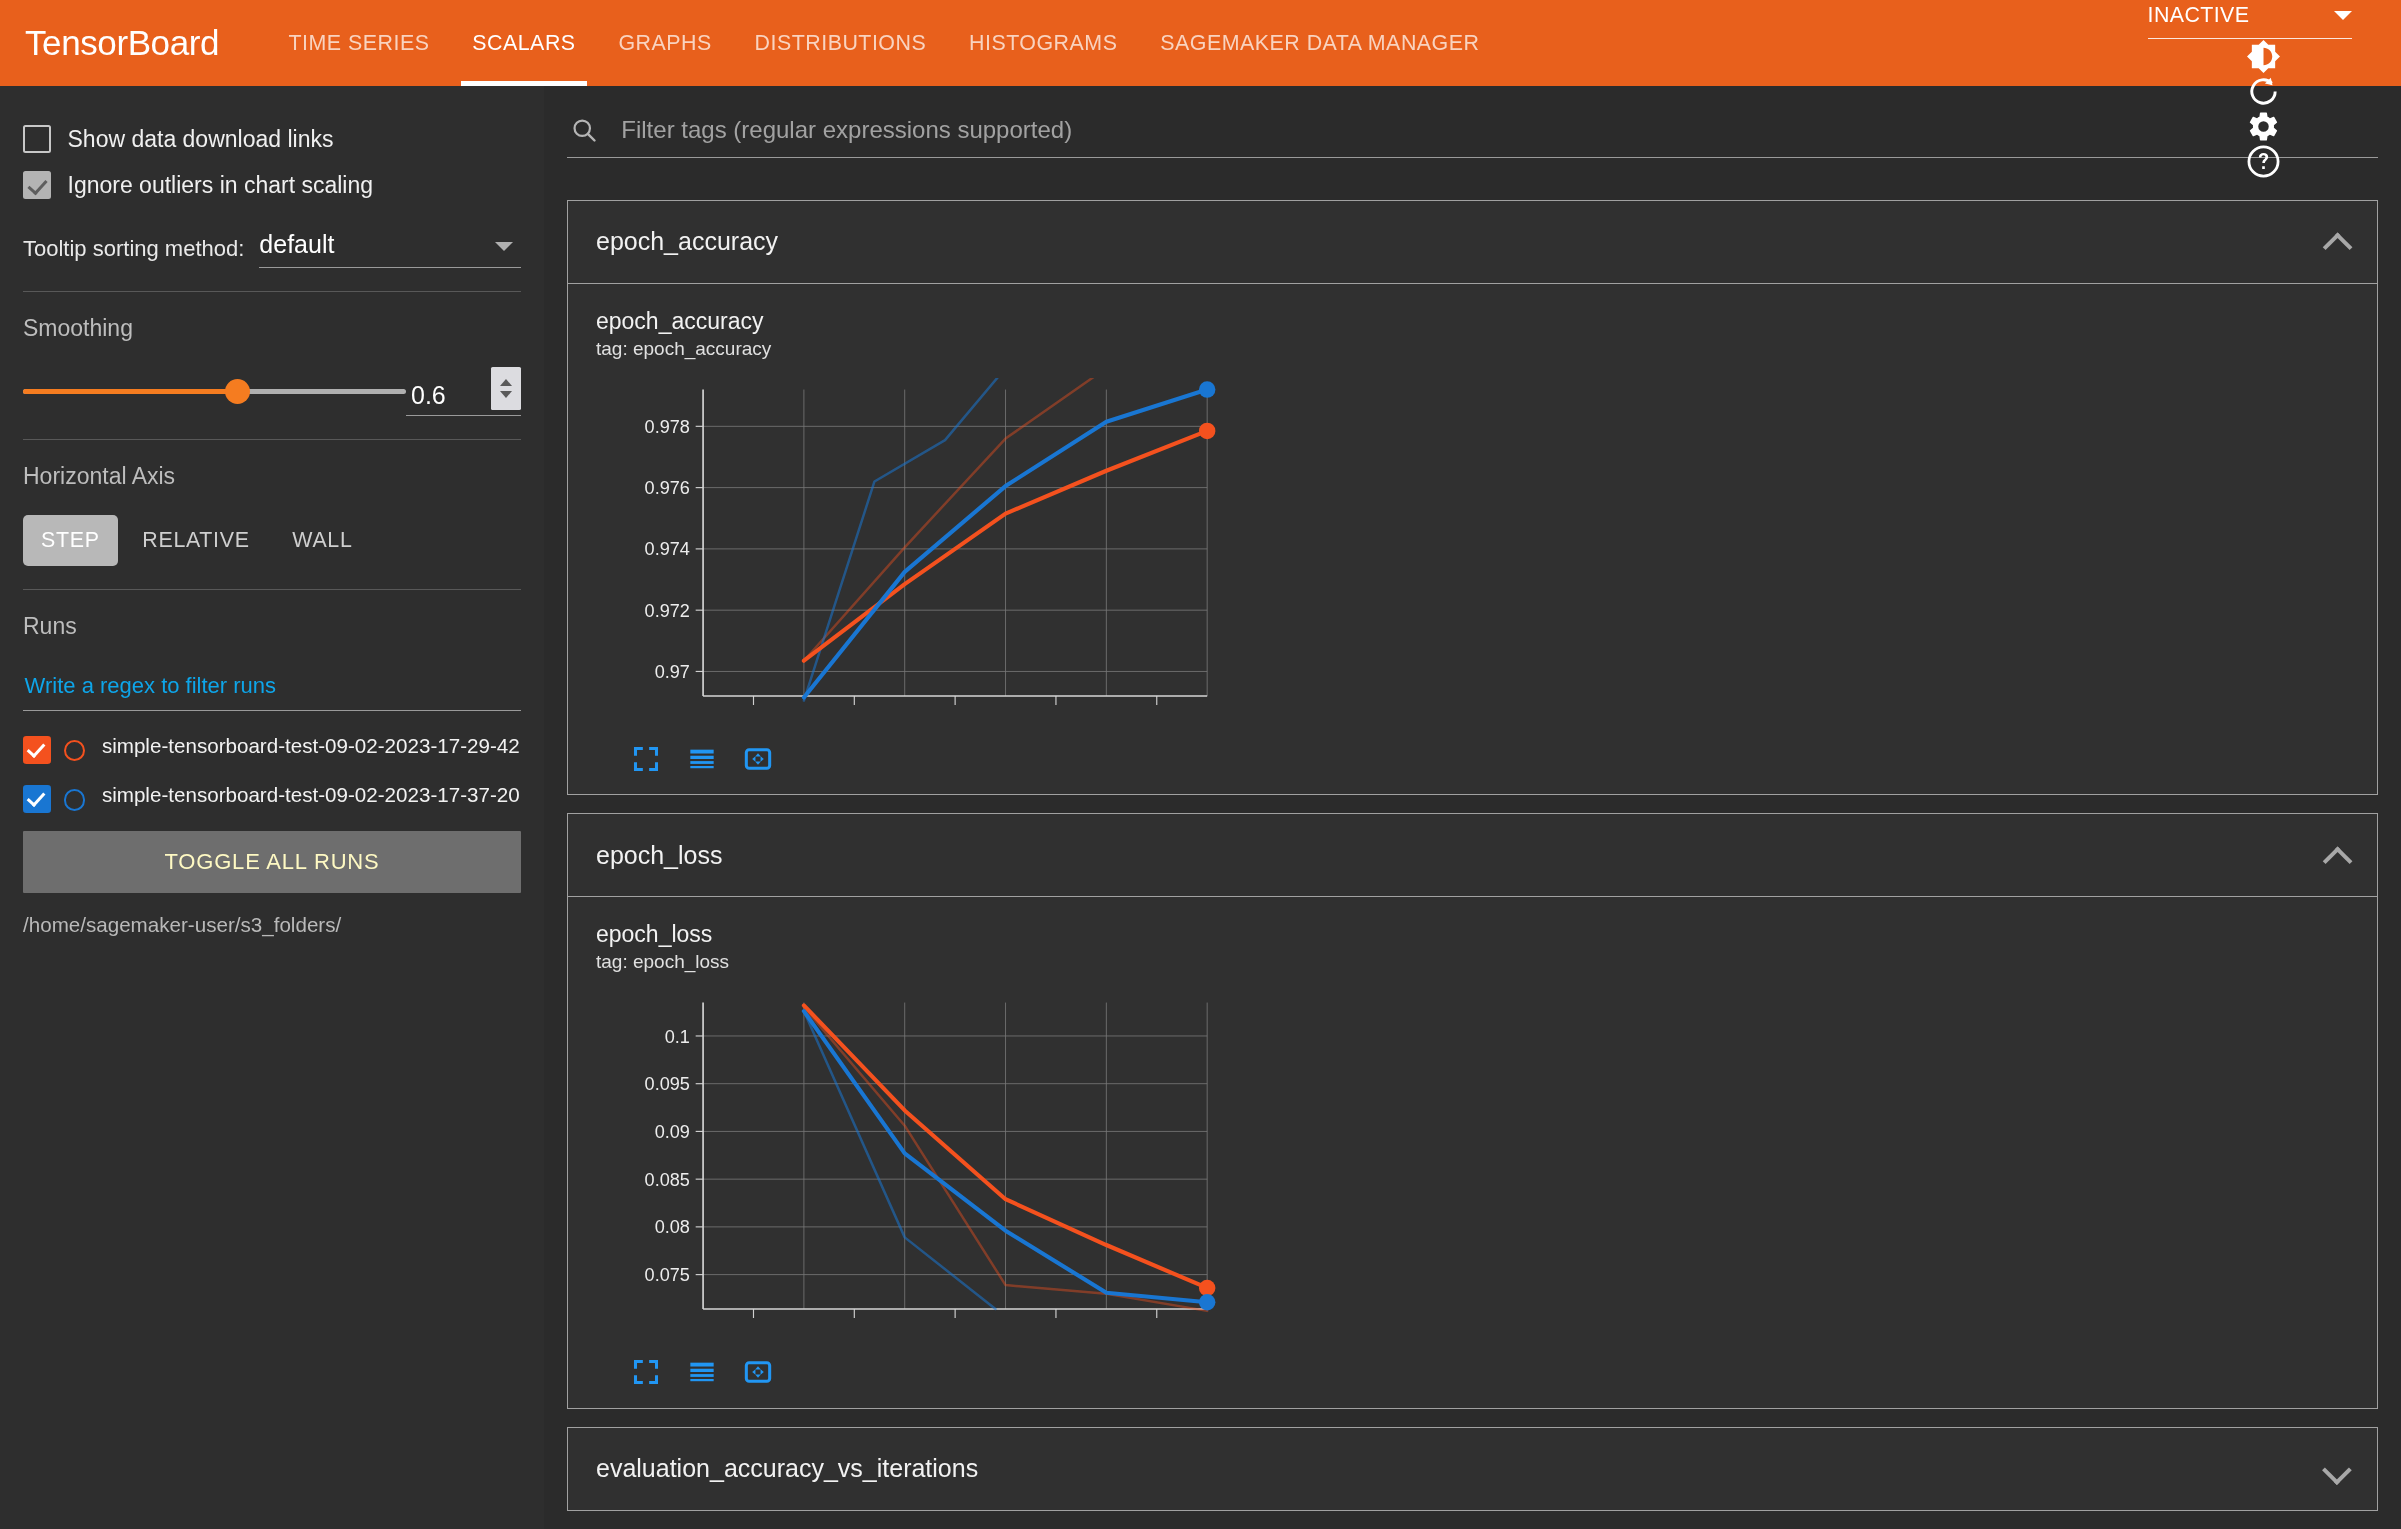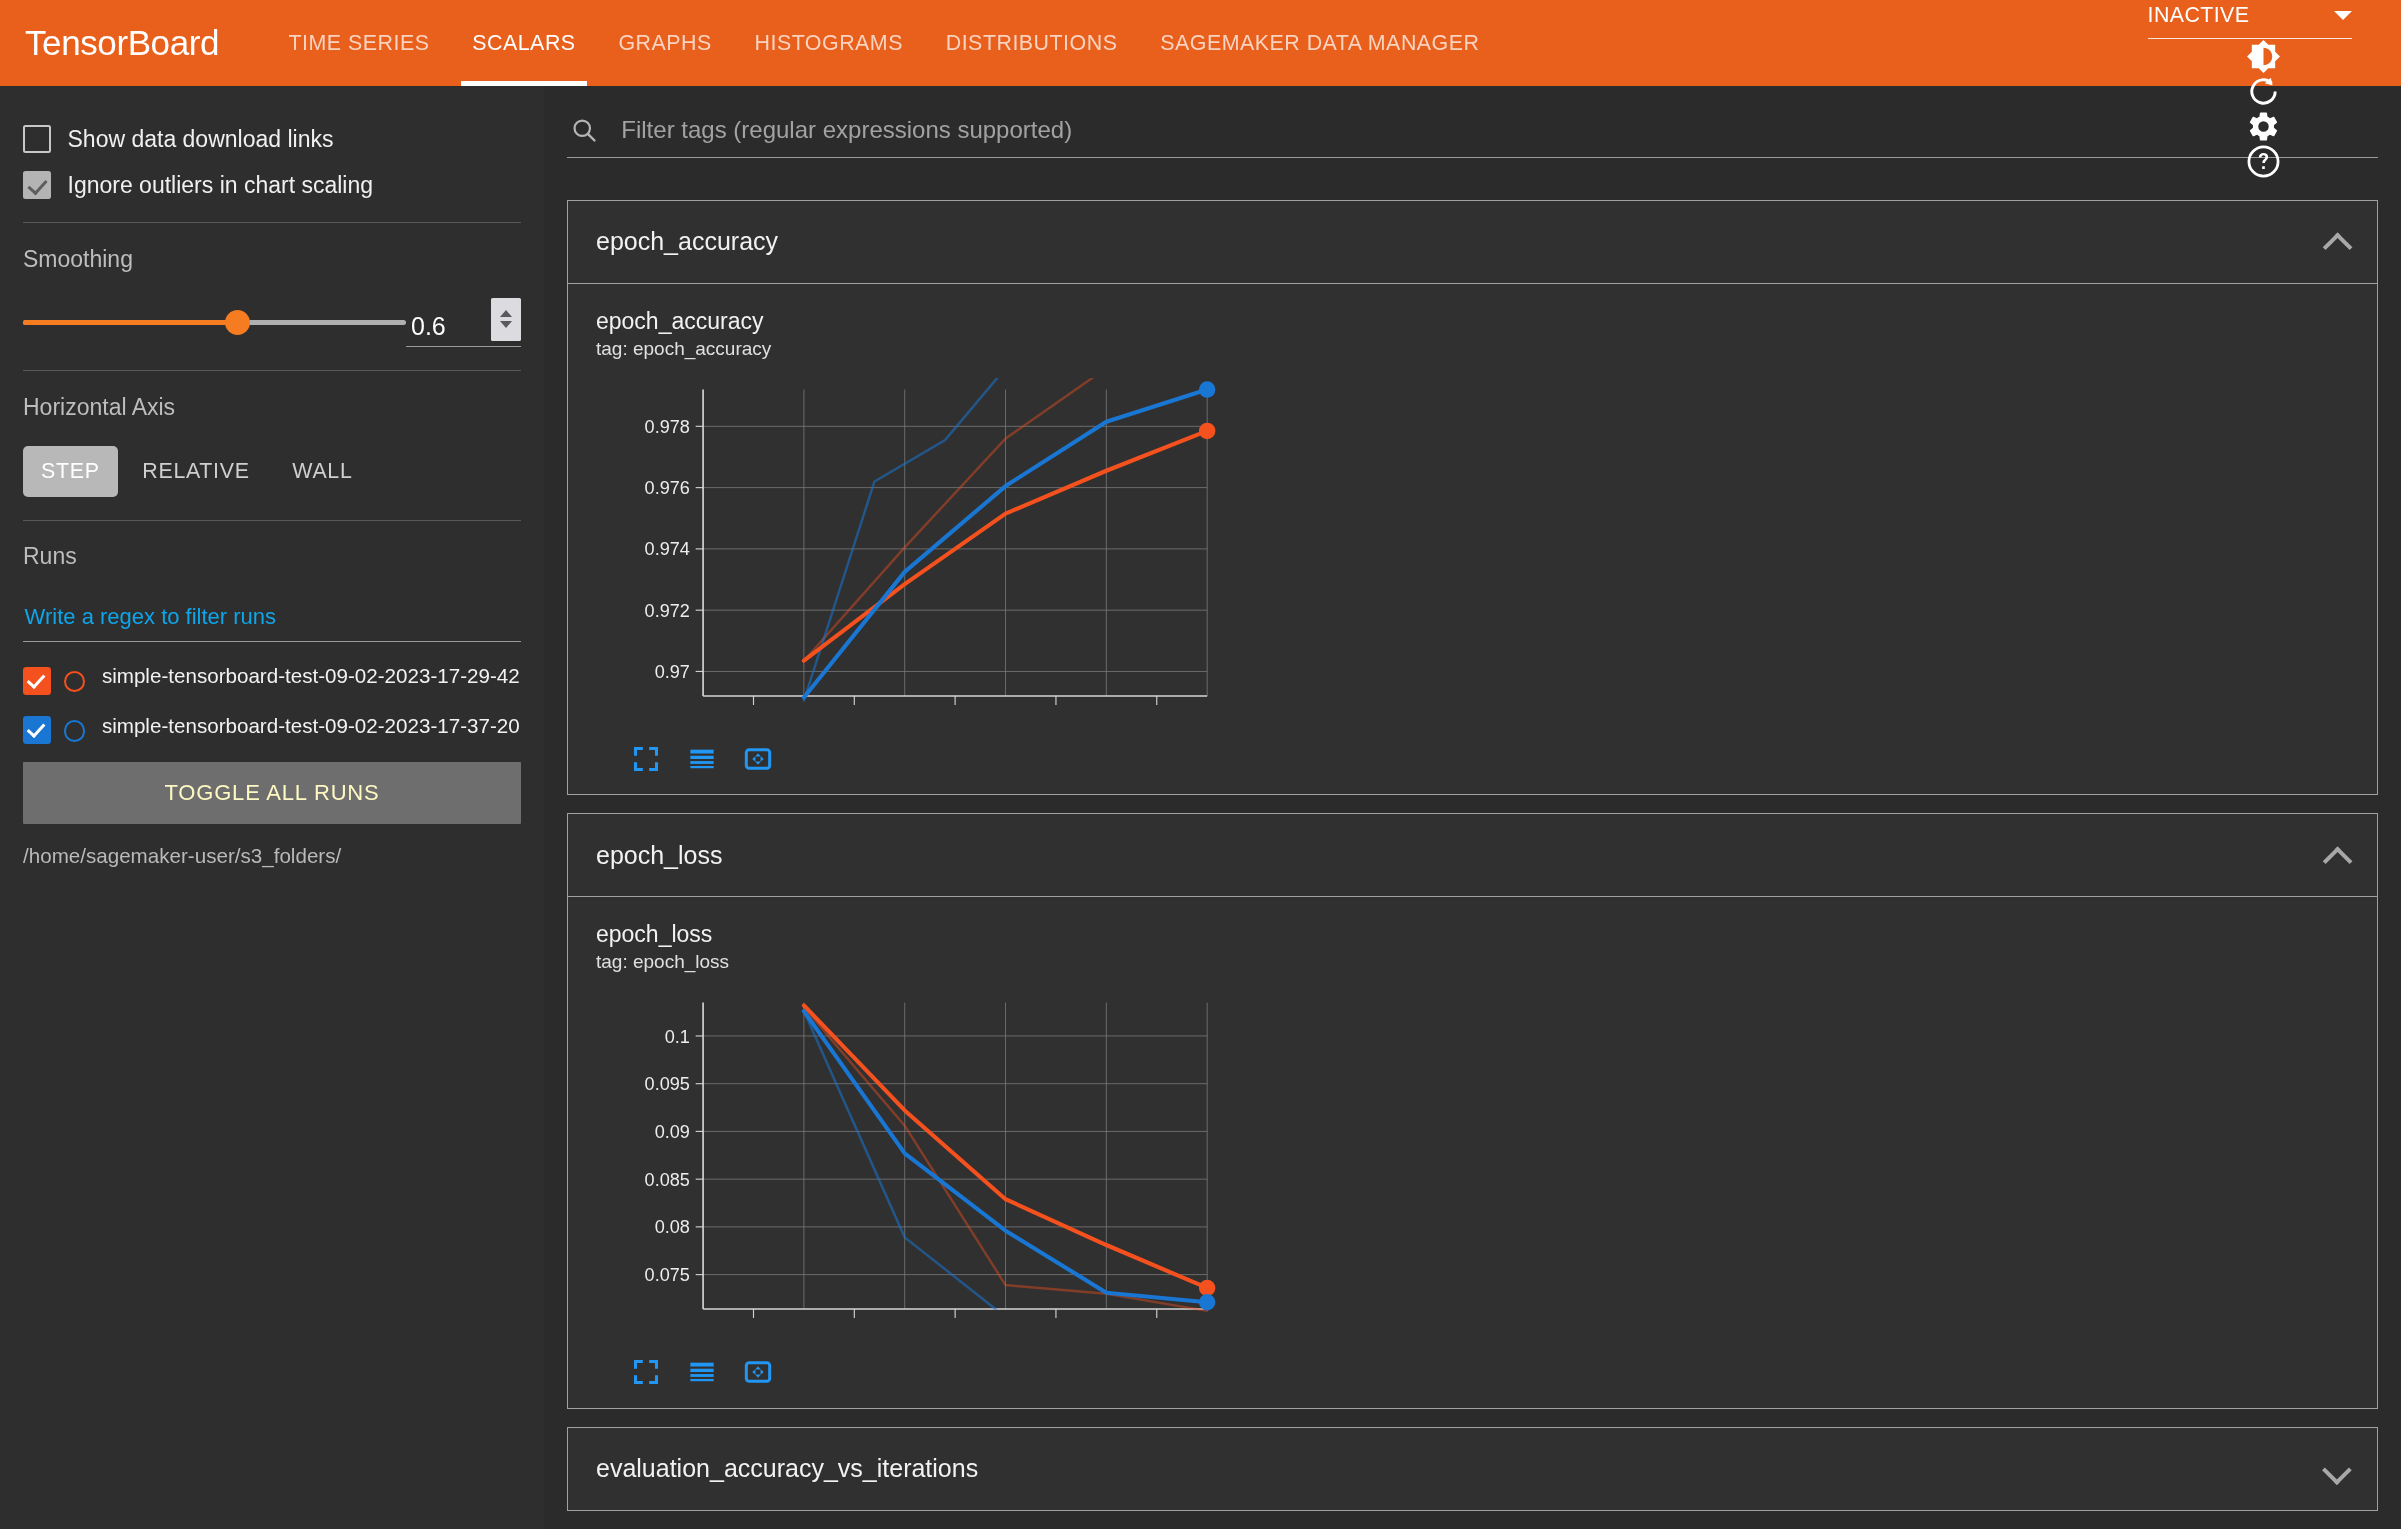--- a/index.html
+++ b/index.html
@@ -370,22 +370,22 @@
 </head>
 <body>
 
 <div class="header">
   <div class="brand">TensorBoard</div>
 
   <div class="nav">
     <div class="nav-tab">TIME SERIES</div>
     <div class="nav-tab active">SCALARS</div>
     <div class="nav-tab">GRAPHS</div>
+    <div class="nav-tab">DISTRIBUTIONS</div>
     <div class="nav-tab">HISTOGRAMS</div>
-    <div class="nav-tab">DISTRIBUTIONS</div>
     <div class="nav-tab">SAGEMAKER DATA MANAGER</div>
   </div>
 
   <div class="header-right">
     <div class="inactive-select">
       <span>INACTIVE</span>
       <span class="caret-down"></span>
     </div>
 
     <div class="hicon">
@@ -423,20 +423,27 @@
     <div class="sb-section">
       <div class="checkrow">
         <span class="cbox"></span>
         <span class="lbl">Show data download links</span>
       </div>
       <div class="checkrow">
         <span class="cbox checked-grey"></span>
         <span class="lbl">Ignore outliers in chart scaling</span>
       </div>
 
+      <div class="tooltip-row" style="margin-top:31px">
+        <span class="caption">Tooltip sorting method:</span>
+        <span class="tt-select">
+          <span class="val">default</span>
+          <span class="tt-caret"></span>
+        </span>
+      </div>
     </div>
 
     <div class="sb-divider"></div>
 
     <div class="sb-section">
       <div class="sb-title">Smoothing</div>
       <div class="smooth-row">
         <span class="slider">
           <span class="track"></span>
           <span class="fill"></span>

